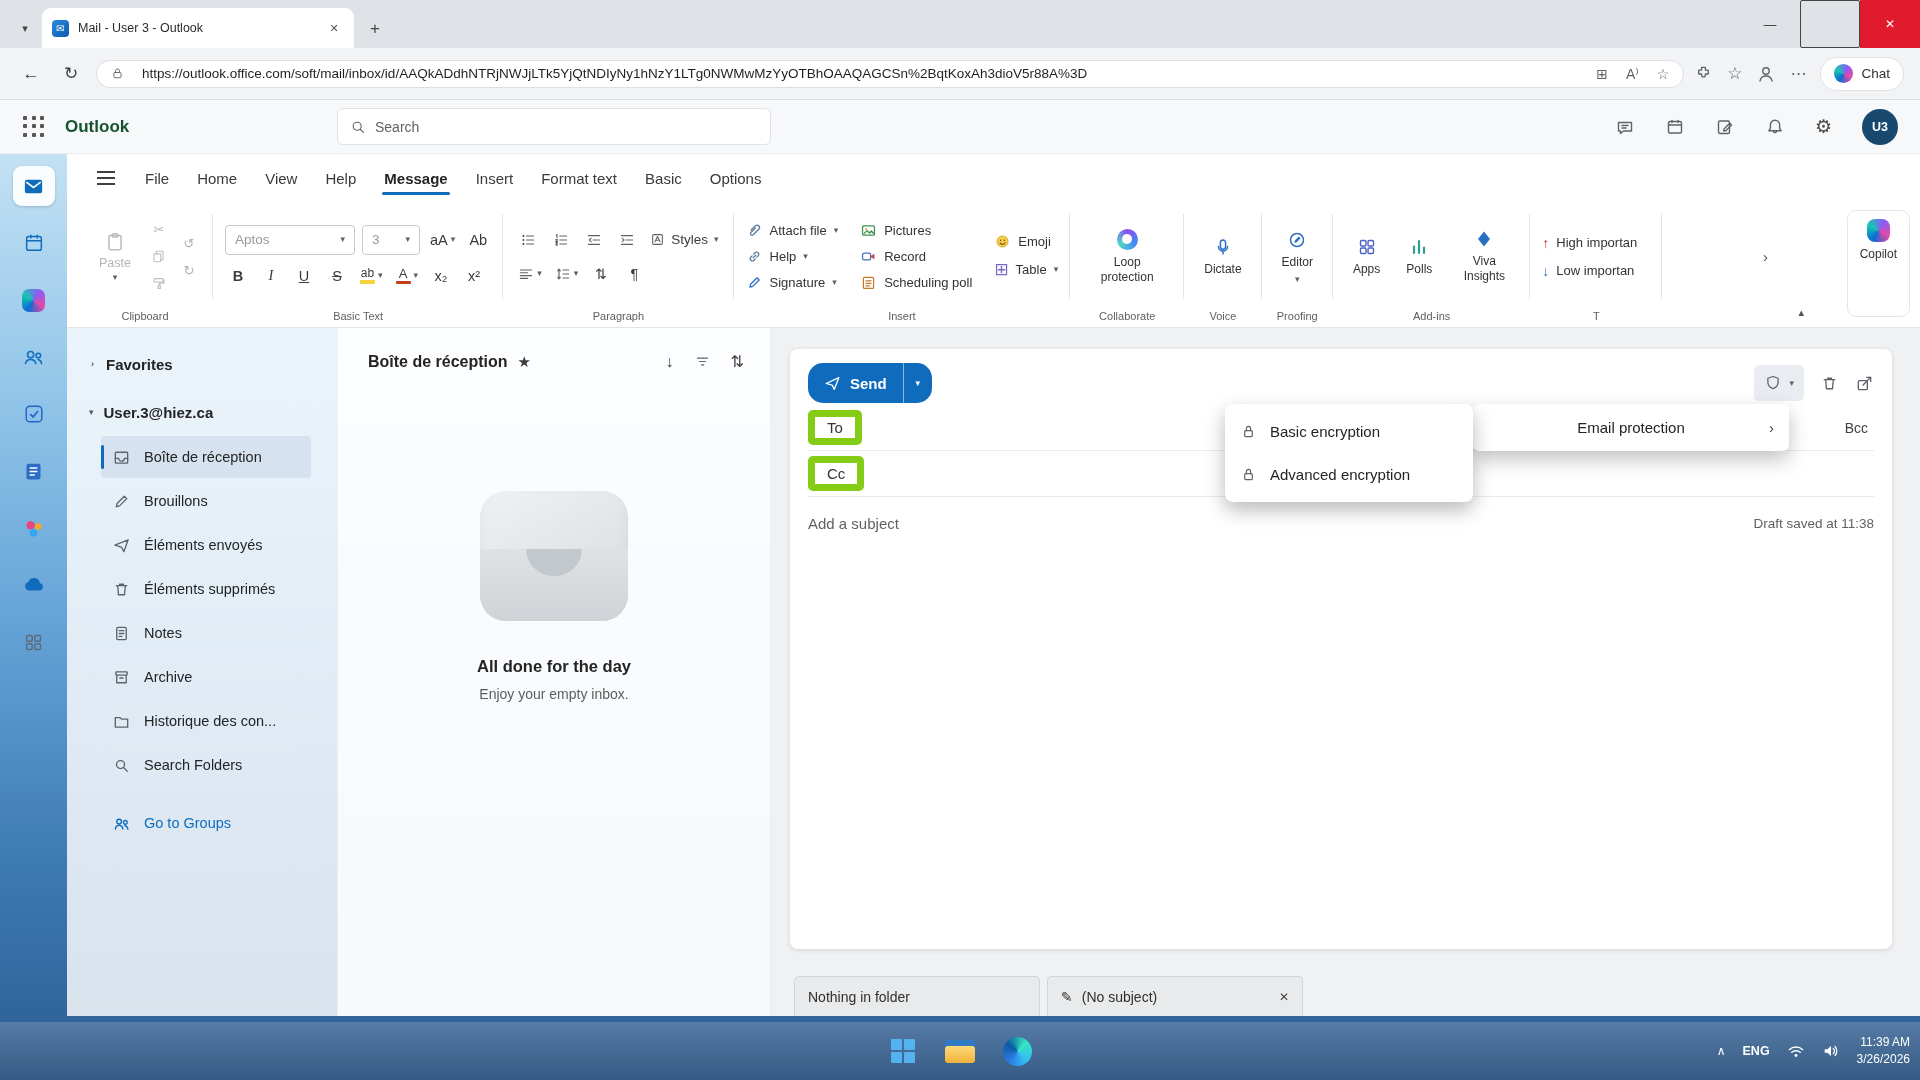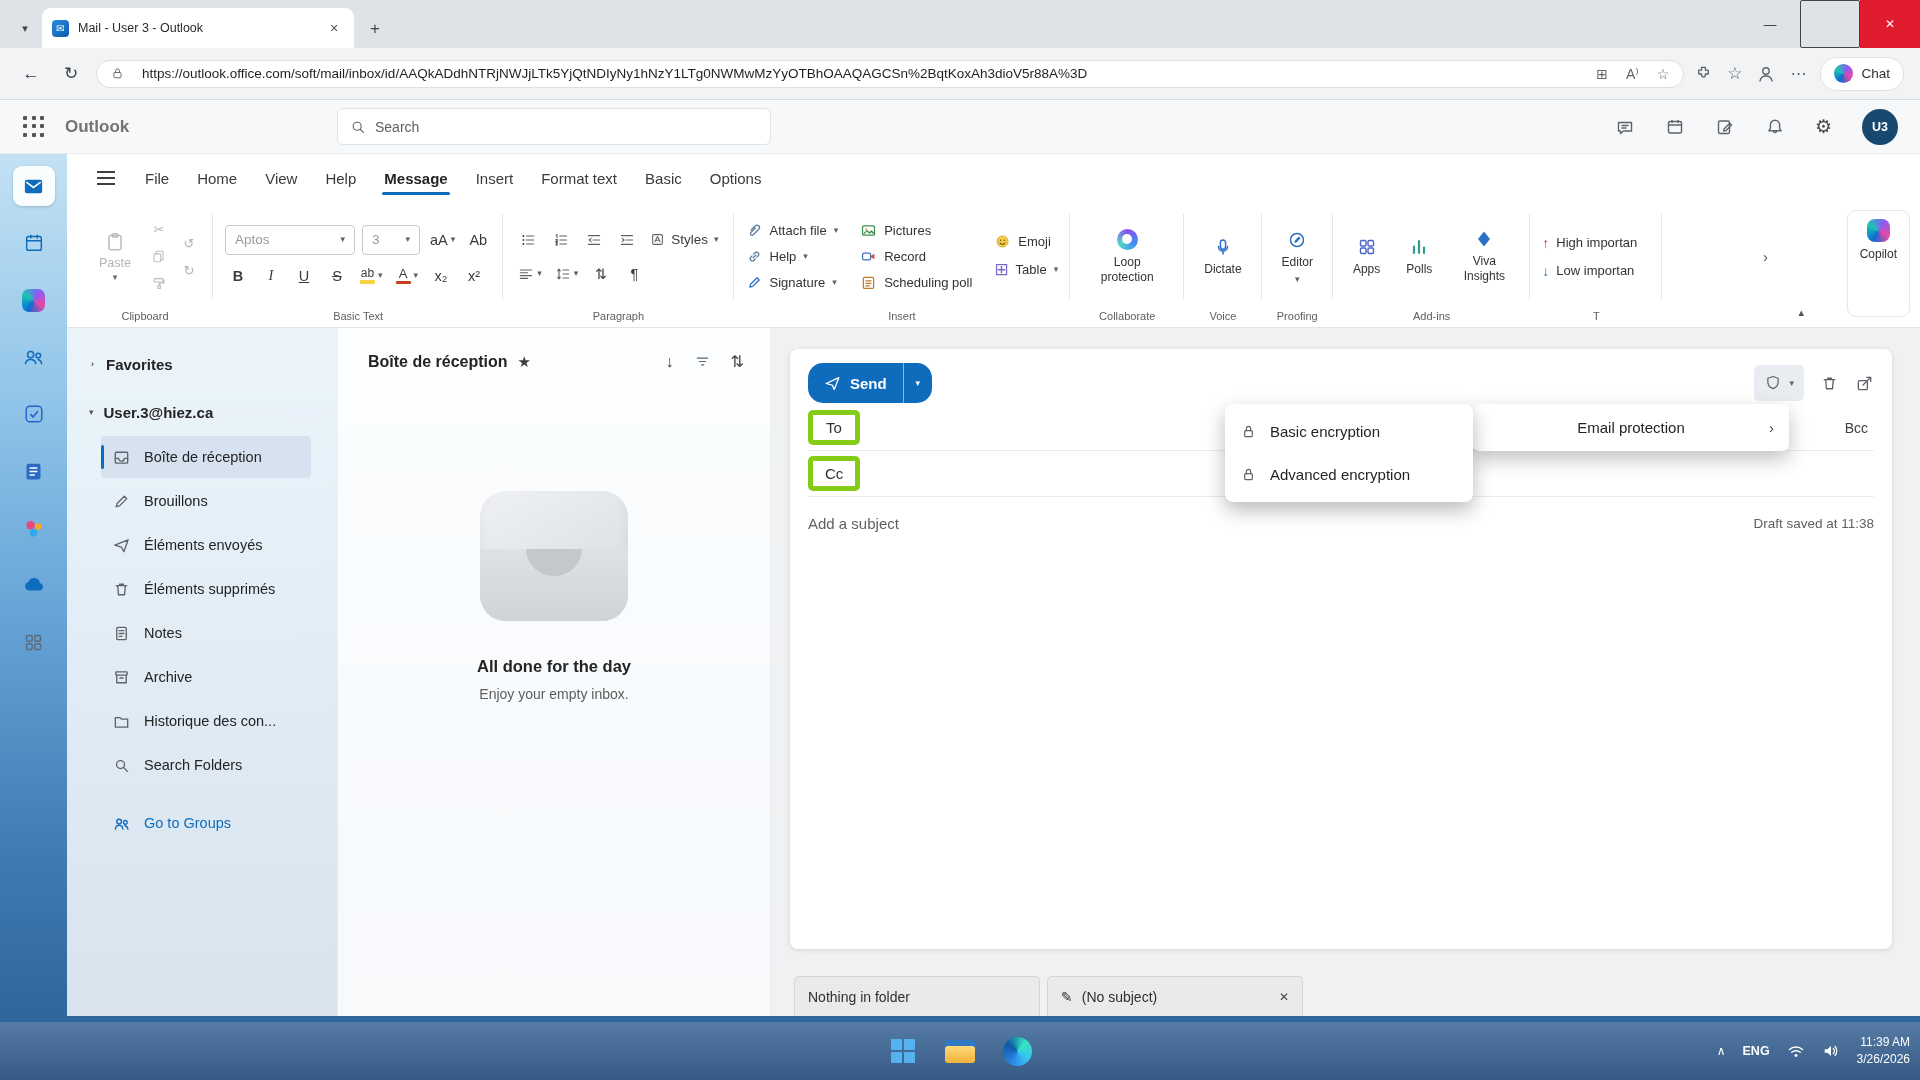--- a/index.html
+++ b/index.html
@@ -32,21 +32,21 @@
   .bt-right { display:flex; align-items:center; gap:14px; }
   .chatpill { display:flex; align-items:center; gap:8px; background:#fff; border:1px solid #dfe1e5; border-radius:17px; height:34px; padding:0 13px; font-size:13.5px; color:#333; }
   .grad-circle { width:19px; height:19px; border-radius:50%; background:conic-gradient(from 210deg,#0b6bd4,#18c6b4,#ffb punch 0,#8b5cf6,#e649a7,#0b6bd4); }
   .grad-circle, .grad-sq { background:conic-gradient(from 210deg,#0b6bd4,#18c6b4,#8b5cf6,#e649a7,#0b6bd4); }
 
   
   .outlook { position:absolute; top:100px; left:0; right:0; bottom:64px; display:flex; flex-direction:column; }
   .oh { height:54px; background:#f7f8f9; border-bottom:1px solid #ececec; display:flex; align-items:center; position:relative; flex:0 0 54px; }
   .waffle { width:22px; height:22px; margin-left:23px; display:grid; grid-template-columns:repeat(3,1fr); gap:3.5px; }
   .waffle i { width:4px; height:4px; border-radius:1px; background:#565656; }
-  .oh-title { font-size:17px; font-weight:700; color:#737373; margin-left:20px; }
+  .oh-title { font-size:17px; font-weight:700; color:#14532d; margin-left:20px; }
   .oh-search { position:absolute; left:337px; width:434px; height:37px; background:#fff; border:1px solid #e0e3e6; border-radius:6px; display:flex; align-items:center; padding:0 12px; gap:9px; }
   .oh-search input { border:none; outline:none; flex:1; font-size:14px; color:#333; background:transparent; }
   .oh-right { margin-left:auto; display:flex; align-items:center; gap:30px; padding-right:22px; }
   .oh-ic { color:#4a4a4a; display:flex; align-items:center; font-size:19px; }
   .avatar { width:36px; height:36px; border-radius:50%; background:#18486e; color:#fff; font-size:12.5px; font-weight:700; display:flex; align-items:center; justify-content:center; }
 
   .main { flex:1; display:flex; min-height:0; }
   .rail { width:67px; display:flex; flex-direction:column; align-items:center; padding-top:12px; gap:17px; }
   .ricon { width:42px; height:40px; display:flex; align-items:center; justify-content:center; }
   .ricon.sel { background:rgba(255,255,255,0.92); border-radius:9px; box-shadow:0 1px 3px rgba(0,0,0,0.18); }
@@ -120,21 +120,21 @@
   .cr { flex:1; background:#eff1f3; position:relative; min-width:0; }
   .card { position:absolute; left:19px; top:21px; right:28px; height:600px; background:#fff; border-radius:8px; box-shadow:0 1px 5px rgba(0,0,0,0.12); display:flex; flex-direction:column; padding:12px 18px 0; }
   .ct { display:flex; align-items:center; height:44px; flex:0 0 44px; }
   .send { display:flex; align-items:stretch; height:40px; border-radius:15px; overflow:hidden; background:#0f6cbd; color:#fff; }
   .send-main { display:flex; align-items:center; gap:9px; padding:0 16px; font-size:15px; font-weight:600; }
   .send-split { width:29px; border-left:1px solid rgba(255,255,255,0.5); display:flex; align-items:center; justify-content:center; color:#fff; }
   .ct-right { margin-left:auto; display:flex; align-items:center; gap:16px; }
   .enc-btn { background:#e9edf1; border-radius:5px; height:36px; display:flex; align-items:center; gap:7px; padding:0 10px; }
   .frow { display:flex; align-items:center; height:46px; border-bottom:1px solid #ebebeb; gap:14px; flex:0 0 46px; }
   .frow:first-of-type { margin-top:14px; }
-  .pill { min-width:52px; height:35px; border:5px solid #84cc16; border-radius:5px; display:flex; align-items:center; justify-content:center; font-size:15px; color:#333; background:#fff; padding:0 12px; }
+  .pill { min-width:52px; height:35px; border:7px solid #84cc16; border-radius:5px; display:flex; align-items:center; justify-content:center; font-size:15px; color:#333; background:#fff; padding:0 12px; }
   .frow input { flex:1; border:none; outline:none; font-size:14.5px; color:#242424; background:transparent; }
   .bcc { font-size:14px; color:#424242; padding:0 6px; }
   .srow { display:flex; align-items:center; height:52px; flex:0 0 52px; }
   .srow input { flex:1; border:none; outline:none; font-size:15px; color:#242424; }
   .srow input::placeholder, .oh-search input::placeholder { color:#616161; opacity:1; }
   .draft { font-size:13.5px; color:#616161; white-space:nowrap; }
 
   .menu-sub { position:absolute; left:454px; top:76px; width:248px; background:#fff; border-radius:8px; box-shadow:0 8px 20px rgba(0,0,0,0.28); padding:6px 0; z-index:30; }
   .mi { height:43px; display:flex; align-items:center; gap:13px; padding:0 15px; font-size:15px; color:#242424; }
   .menu-parent { position:absolute; left:702px; top:76px; width:316px; height:47px; background:#fff; border-radius:6px; box-shadow:0 8px 20px rgba(0,0,0,0.25); display:flex; align-items:center; justify-content:center; font-size:15px; color:#242424; z-index:29; }

